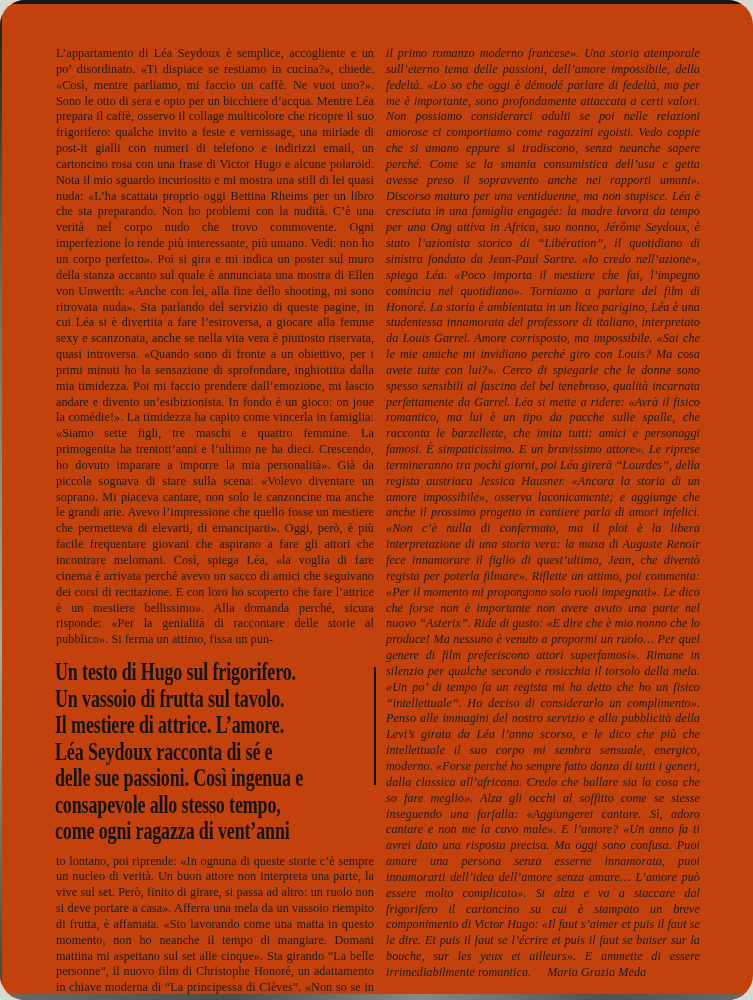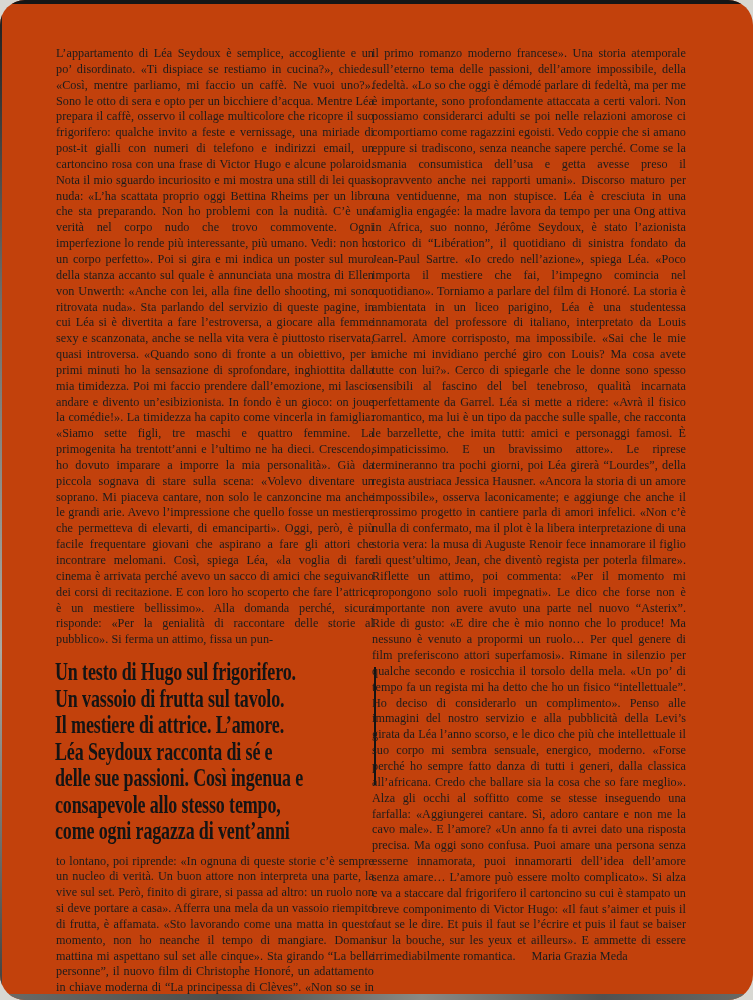--- a/index.html
+++ b/index.html
@@ -17,21 +17,21 @@
 
   
   .edge-top    { position: absolute; top: 0; left: 0; right: 0; height: 4px; background: #161616; }
   .edge-bottom { position: absolute; bottom: 0; left: 0; right: 0; height: 6px;
                  background: linear-gradient(90deg, #6b6b67, #4c4c49 30%, #8a8a84 56%, #515150 80%, #6a6a66); }
   .edge-left   { position: absolute; top: 0; bottom: 0; left: 0; width: 2px;
                  background: linear-gradient(180deg, #1d1d1d, #6e6e6a 30%, #a9a9a2 65%, #3f3f3d); }
 
   .col { position: absolute; top: 46px; }
   .col-left  { left: 56px;  width: 318px; }
-  .col-right { left: 372px; width: 314px; }
+  .col-right { left: 386px; width: 314px; font-style: italic; }
 
   .body-text {
     font-size: 12.2px;
     line-height: 15.85px;
     text-align: justify;
     letter-spacing: 0.05px;
   }
 
   .pull-quote {
     position: relative;

